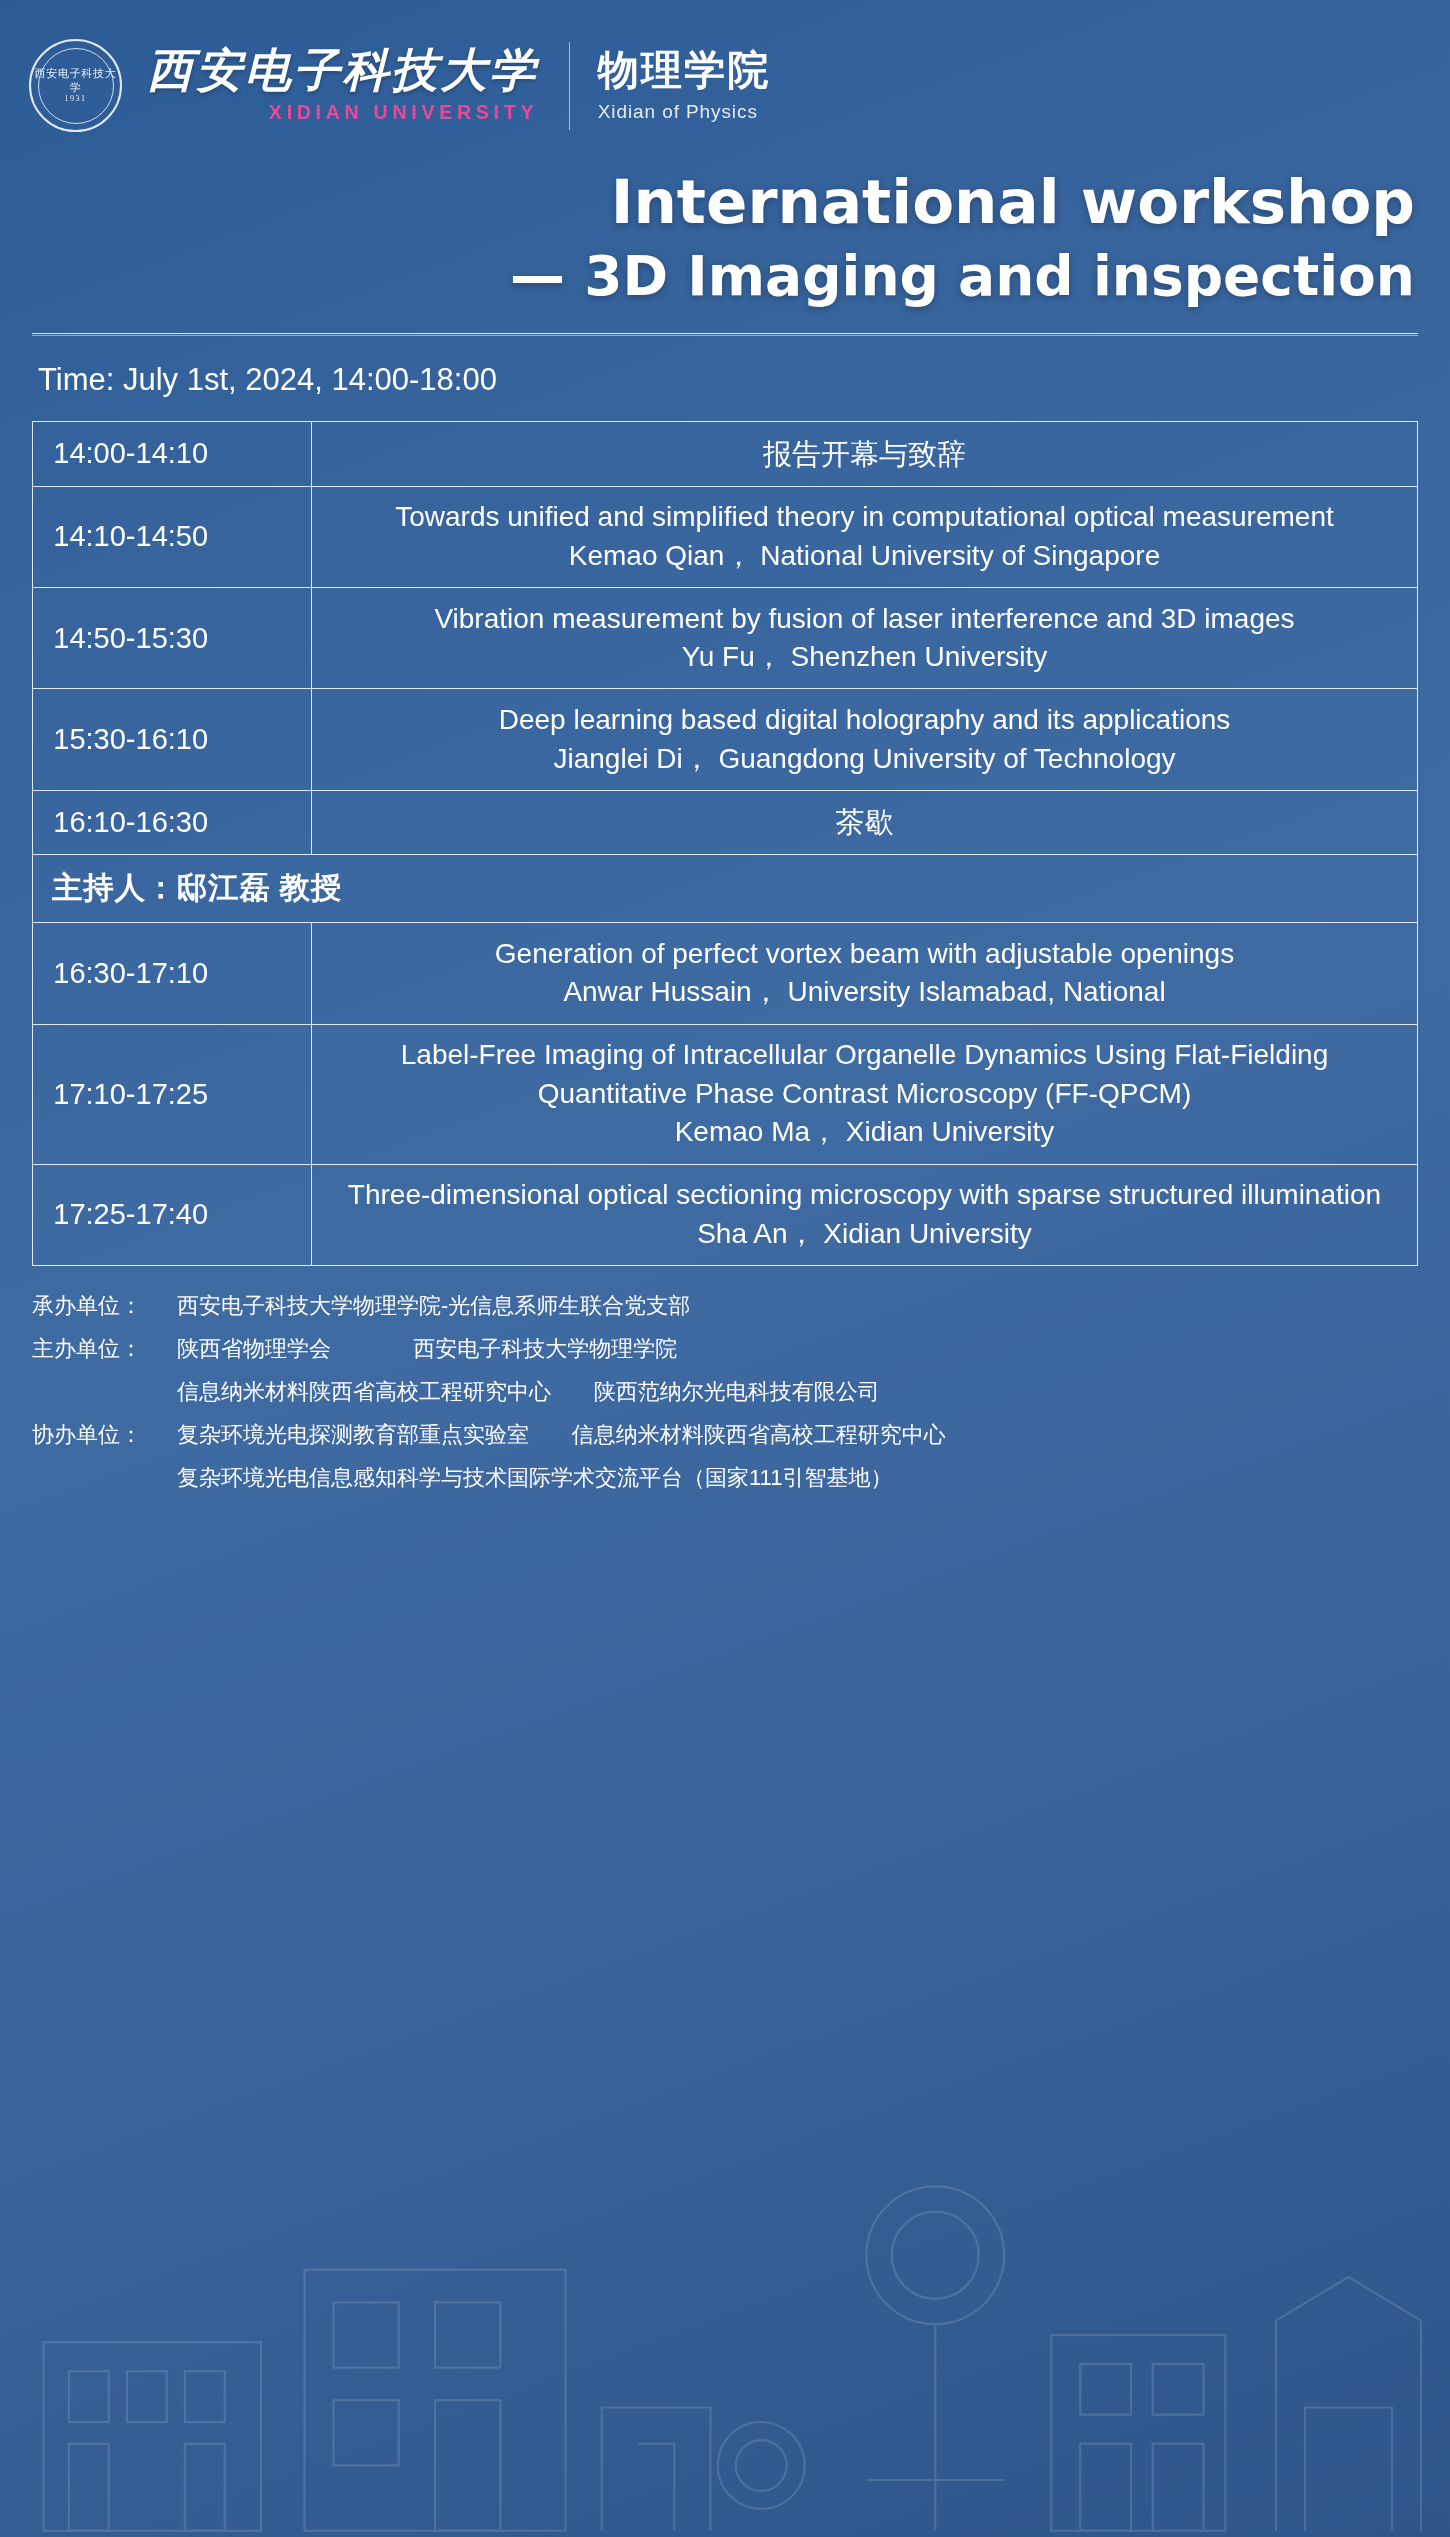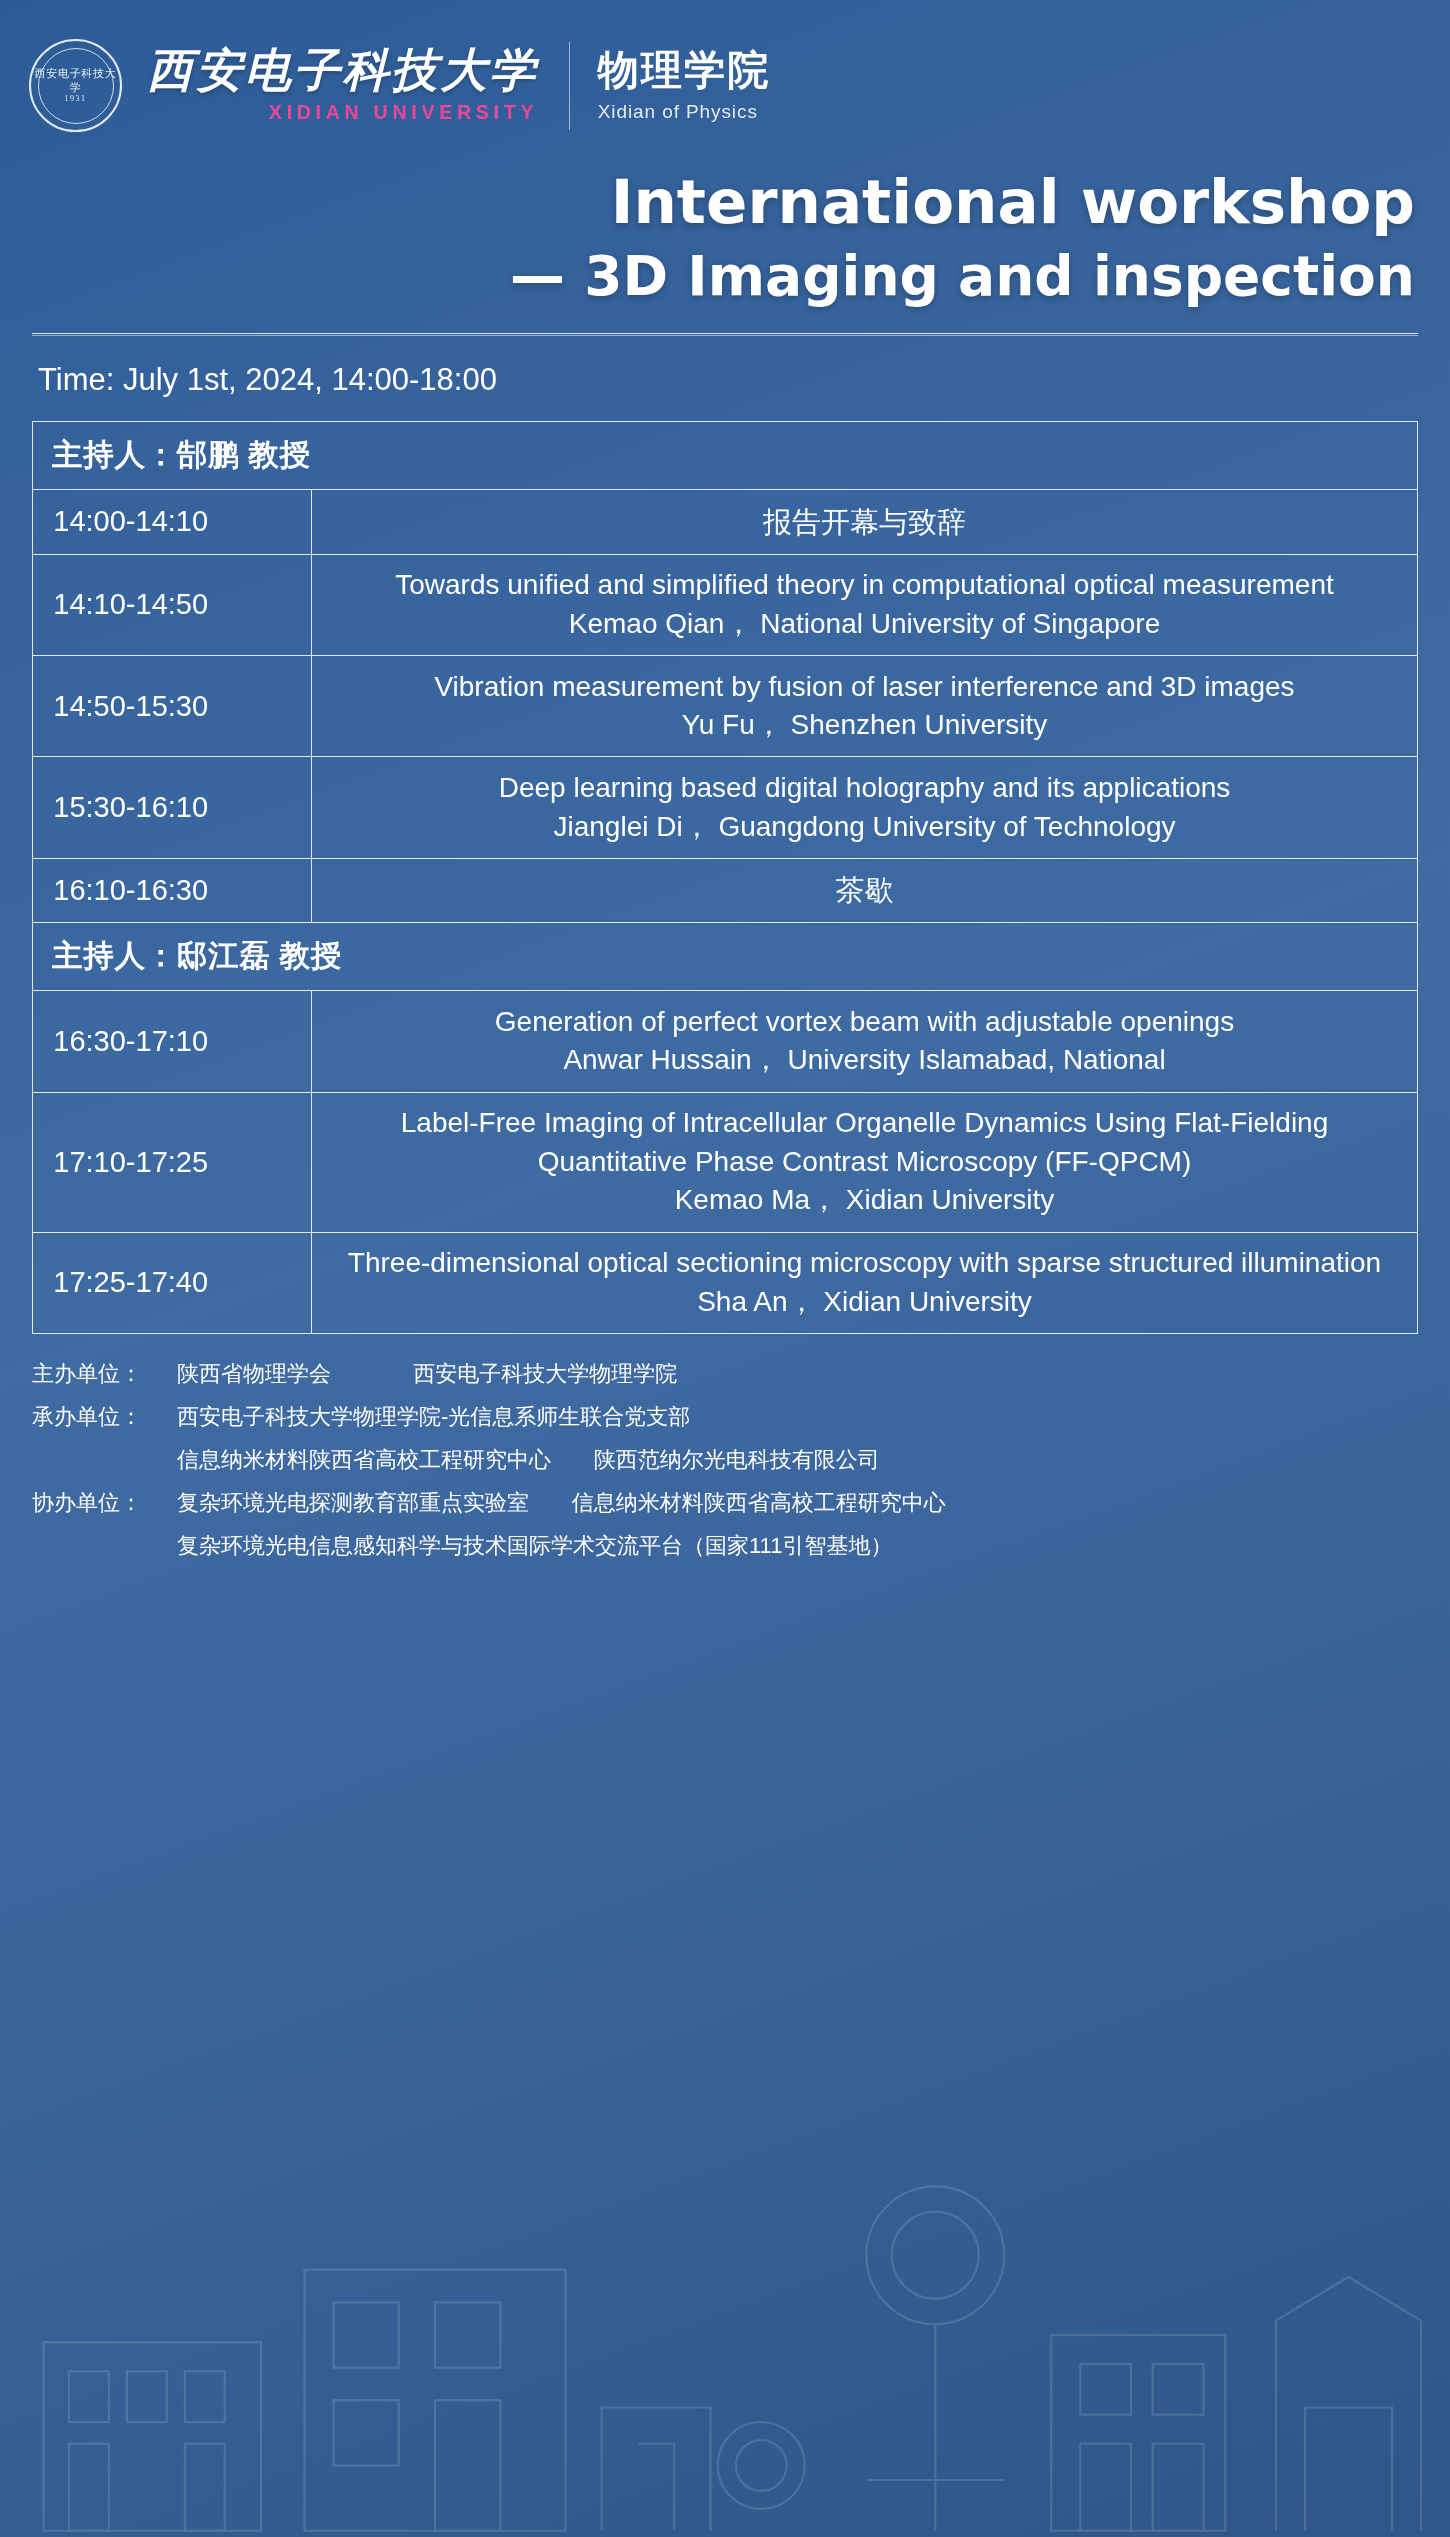--- a/index.html
+++ b/index.html
@@ -247,23 +247,20 @@
   <div class="title-sub">— 3D Imaging and inspection</div>
 </div>
 <div class="rule"></div>
 
 <div class="meta">
   <div>Time: July 1st, 2024, 14:00-18:00</div>
 </div>
 
 <div class="table-wrap">
 
-  <div class="row">
-    <div class="host-row">主持人：郜鹏 教授</div>
-  </div>
 
   <div class="row">
     <div class="cell-time">14:00-14:10</div>
     <div class="cell-topic single">
       <span class="topic-title">报告开幕与致辞</span>
     </div>
   </div>
 
   <div class="row">
     <div class="cell-time">14:10-14:50</div>
@@ -320,32 +317,32 @@
     <div class="cell-time">17:25-17:40</div>
     <div class="cell-topic">
       <span class="topic-title">Three-dimensional optical sectioning microscopy with sparse structured illumination</span>
       <span class="topic-speaker">Sha An， Xidian University</span>
     </div>
   </div>
 
 </div>
 
 <div class="footer">
+  <div class="f-line">
+    <div class="f-label">承办单位：</div>
+    <div class="f-body">西安电子科技大学物理学院-光信息系师生联合党支部</div>
+  </div>
   <div class="f-line">
     <div class="f-label">主办单位：</div>
     <div class="f-body">
       <span>陕西省物理学会</span>
       <span class="f-gap"></span>
       <span>西安电子科技大学物理学院</span>
     </div>
   </div>
-  <div class="f-line">
-    <div class="f-label">承办单位：</div>
-    <div class="f-body">西安电子科技大学物理学院-光信息系师生联合党支部</div>
-  </div>
   <div class="f-indent">
     <span>信息纳米材料陕西省高校工程研究中心</span>
     <span class="f-gap-sm"></span>
     <span>陕西范纳尔光电科技有限公司</span>
   </div>
   <div class="f-line">
     <div class="f-label">协办单位：</div>
     <div class="f-body">
       <span>复杂环境光电探测教育部重点实验室</span>
       <span class="f-gap-sm"></span>

